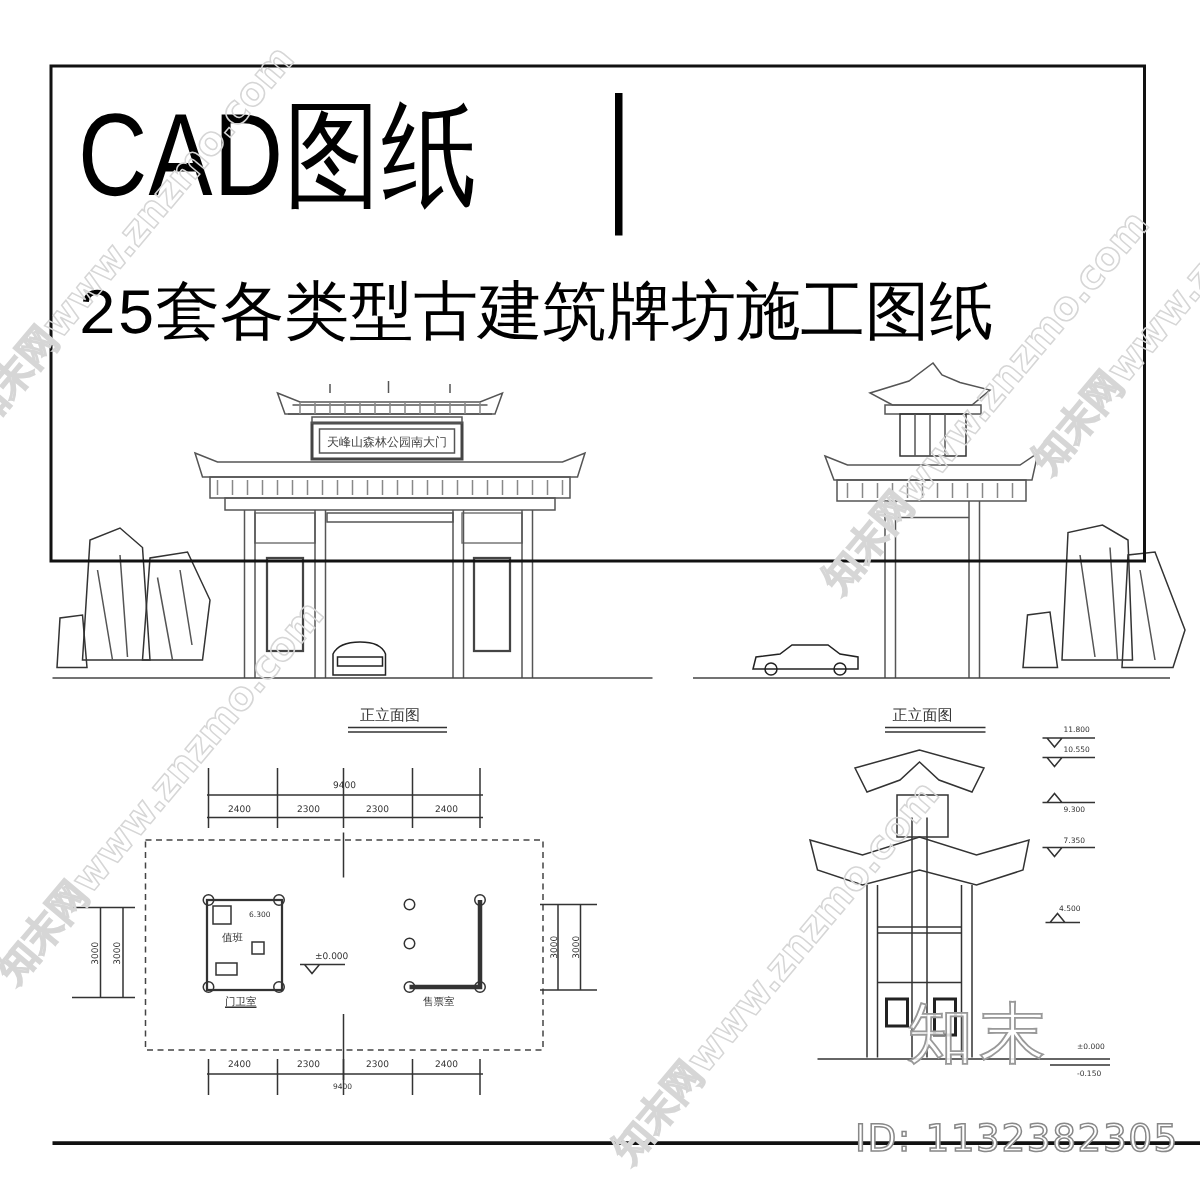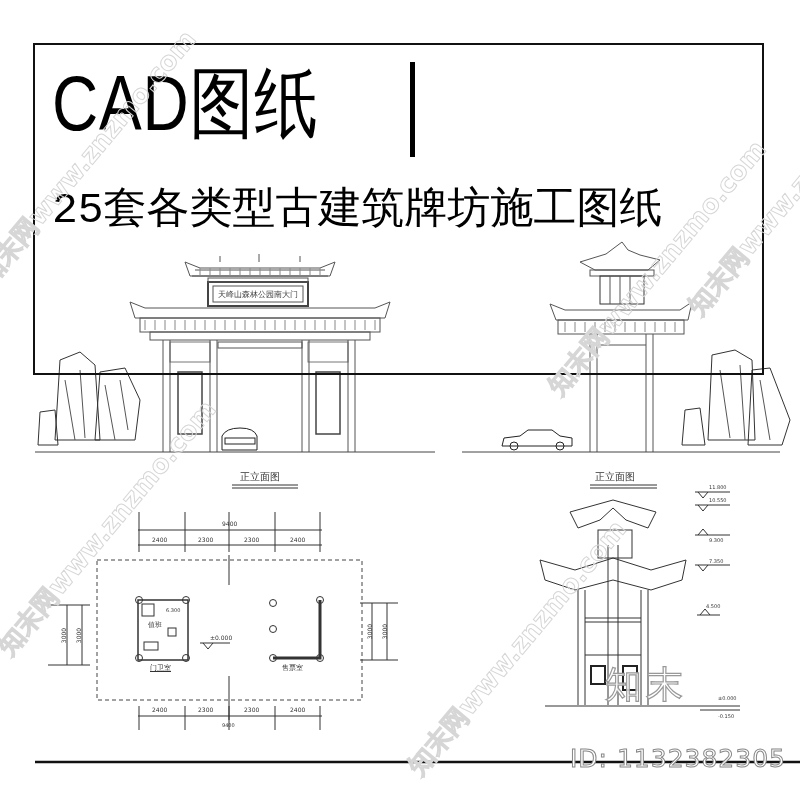--- a/index.html
+++ b/index.html
@@ -5,21 +5,21 @@
   html, body { margin:0; padding:0; background:#fff; }
   body { width:800px; height:800px; position:relative; overflow:hidden; font-family:"DejaVu Sans", sans-serif; }
   .abs { position:absolute; }
   .frame { left:33px; top:43px; width:731px; height:332px; border:2px solid #111; box-sizing:border-box; z-index:5; pointer-events:none; }
   .title-main { left:52px; top:58px; font-family:"Liberation Sans", sans-serif; font-size:78px; line-height:90px; color:#000; letter-spacing:1px; transform:scaleX(0.82); transform-origin:left top; z-index:6; white-space:nowrap; }
   .title-cursor { left:410px; top:62px; width:5px; height:95px; background:#000; z-index:6; }
   .title-sub { left:52px; top:185px; font-family:Liberation Mono, monospace; font-size:43px; line-height:52px; color:#000; white-space:nowrap; z-index:6; }
   .label { font-size:9px; color:#333; white-space:nowrap; }
   .wm { color:transparent; -webkit-text-stroke:1px #d6d6d6; font-family:"DejaVu Sans", sans-serif; font-weight:bold; white-space:nowrap; z-index:7; pointer-events:none; }
   .id-text { right:14px; top:744px; font-family:"DejaVu Sans", sans-serif; font-size:25px; color:#fff; -webkit-text-stroke:1px #888; letter-spacing:1px; z-index:8; }
-  .logo-text { left:605px; top:660px; font-size:37px; color:rgba(255,255,255,0.85); -webkit-text-stroke:1.2px #999; z-index:8; letter-spacing:4px; }
+  .logo-text { left:605px; top:660px; font-size:44px; color:rgba(255,255,255,0.85); -webkit-text-stroke:1.2px #999; z-index:8; letter-spacing:4px; }
   svg { position:absolute; left:0; top:0; }
 </style>
 </head>
 <body>
 
 <div class="abs wm" style="left:-30px;top:270px;font-size:26px;transform:rotate(-50deg);transform-origin:left top;">知末网www.znzmo.com</div>
 <div class="abs wm" style="left:540px;top:380px;font-size:26px;transform:rotate(-50deg);transform-origin:left top;">知末网www.znzmo.com</div>
 <div class="abs wm" style="left:-10px;top:640px;font-size:26px;transform:rotate(-50deg);transform-origin:left top;">知末网www.znzmo.com</div>
 <div class="abs wm" style="left:400px;top:760px;font-size:26px;transform:rotate(-50deg);transform-origin:left top;">知末网www.znzmo.com</div>
 <div class="abs wm" style="left:680px;top:300px;font-size:26px;transform:rotate(-50deg);transform-origin:left top;">知末网www.znzmo.com</div>

